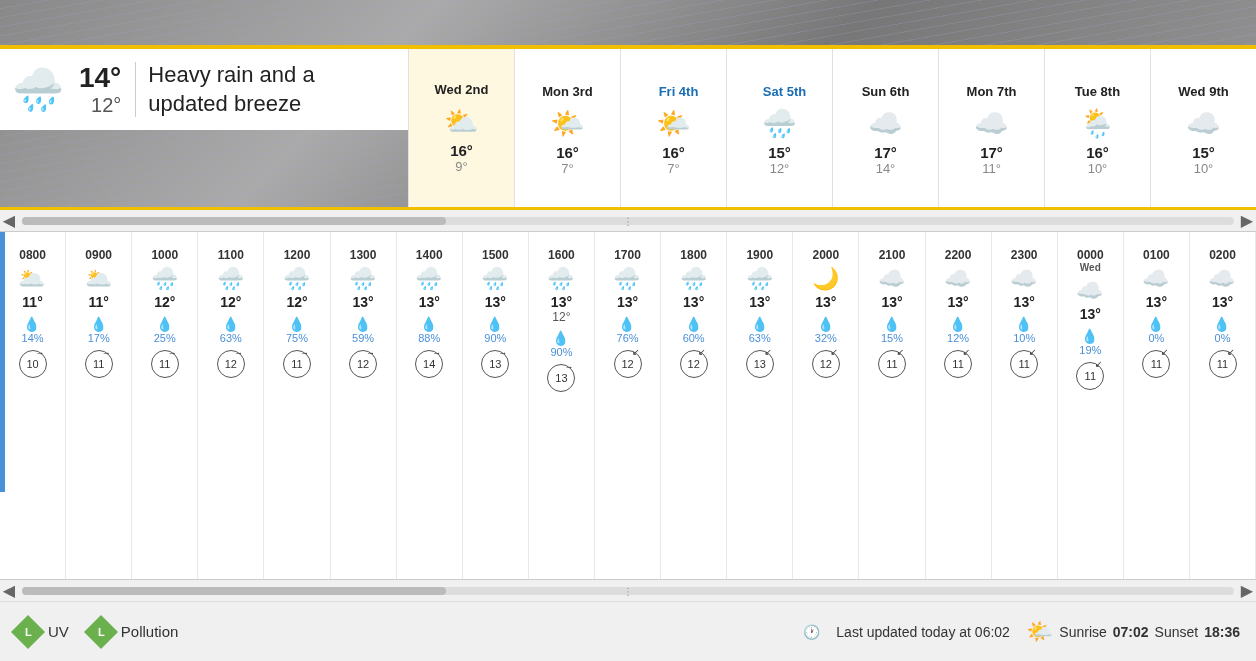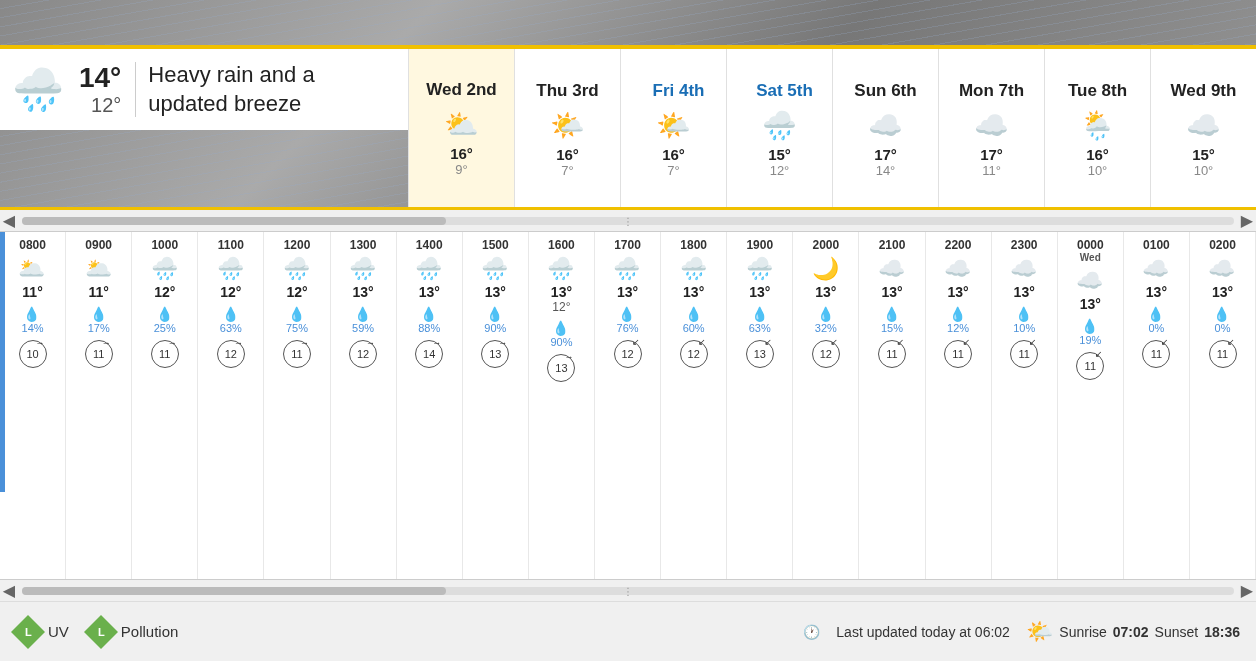--- a/index.html
+++ b/index.html
@@ -113,21 +113,21 @@
       justify-content: center;
       padding: 8px 4px;
       border-left: 1px solid #e0e0e0;
       position: relative;
     }
     .day-item.active {
       background: #fff8e0;
       border-bottom: 3px solid #f0c000;
     }
     .day-name {
-      font-size: 17px;
+      font-size: 13px;
       font-weight: bold;
       color: #222;
       margin-bottom: 4px;
     }
     .day-name.blue { color: #1a6eb5; padding-left: 10px; }
     .day-icon { font-size: 28px; margin: 4px 0; }
     .day-temp-high { font-size: 15px; font-weight: bold; color: #222; }
     .day-temp-low { font-size: 13px; color: #888; }
 
     
@@ -199,21 +199,21 @@
       display: flex;
       width: 100%;
       height: 100%;
     }
     .hour-col {
       flex: 1;
       display: flex;
       flex-direction: column;
       align-items: center;
       border-right: 1px solid #e8e8e8;
-      padding: 2px 0;
+      padding: 12px 0;
       min-width: 60px;
     }
     .hour-label {
       font-size: 12px;
       color: #333;
       font-weight: bold;
       padding: 4px 0 2px;
       line-height: 1.2;
       text-align: center;
     }
@@ -360,21 +360,21 @@
 </div>
 
 <div class="day-strip" id="day-strip">
     <div class="day-item active">
       <div class="day-name">Wed 2nd</div>
       <div class="day-icon">⛅</div>
       <div class="day-temp-high">16°</div>
       <div class="day-temp-low">9°</div>
     </div>
     <div class="day-item">
-      <div class="day-name">Thu 3rd</div>
+      <div class="day-name">Mon 3rd</div>
       <div class="day-icon">🌤️</div>
       <div class="day-temp-high">16°</div>
       <div class="day-temp-low">7°</div>
     </div>
     <div class="day-item">
       <div class="day-name blue">Fri 4th</div>
       <div class="day-icon">🌤️</div>
       <div class="day-temp-high">16°</div>
       <div class="day-temp-low">7°</div>
     </div>

